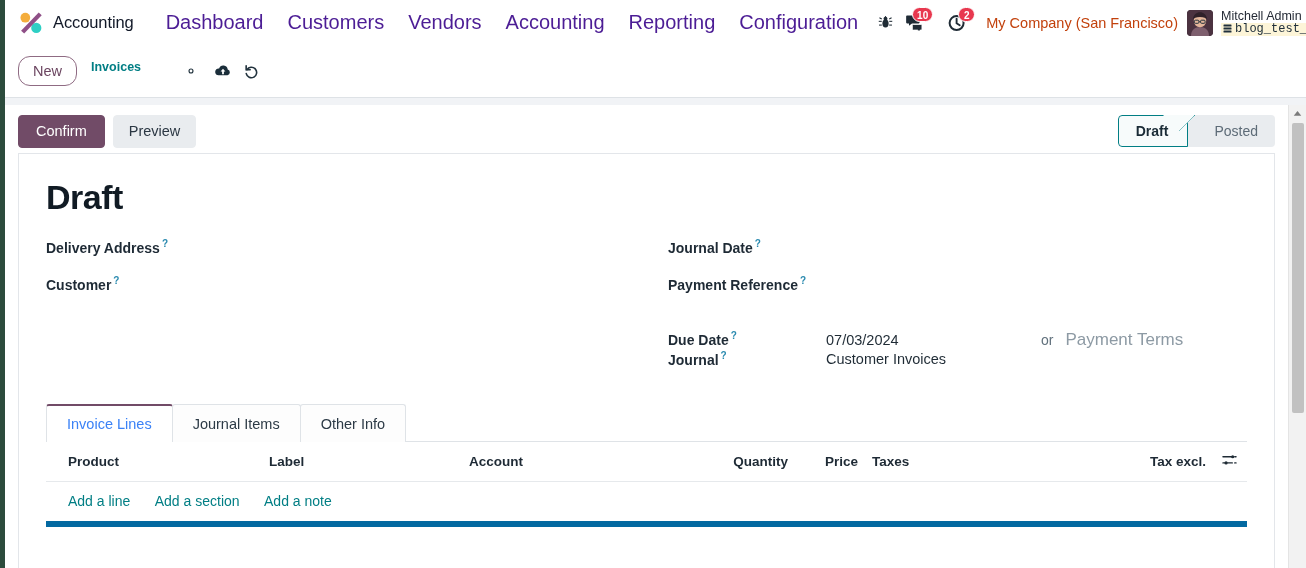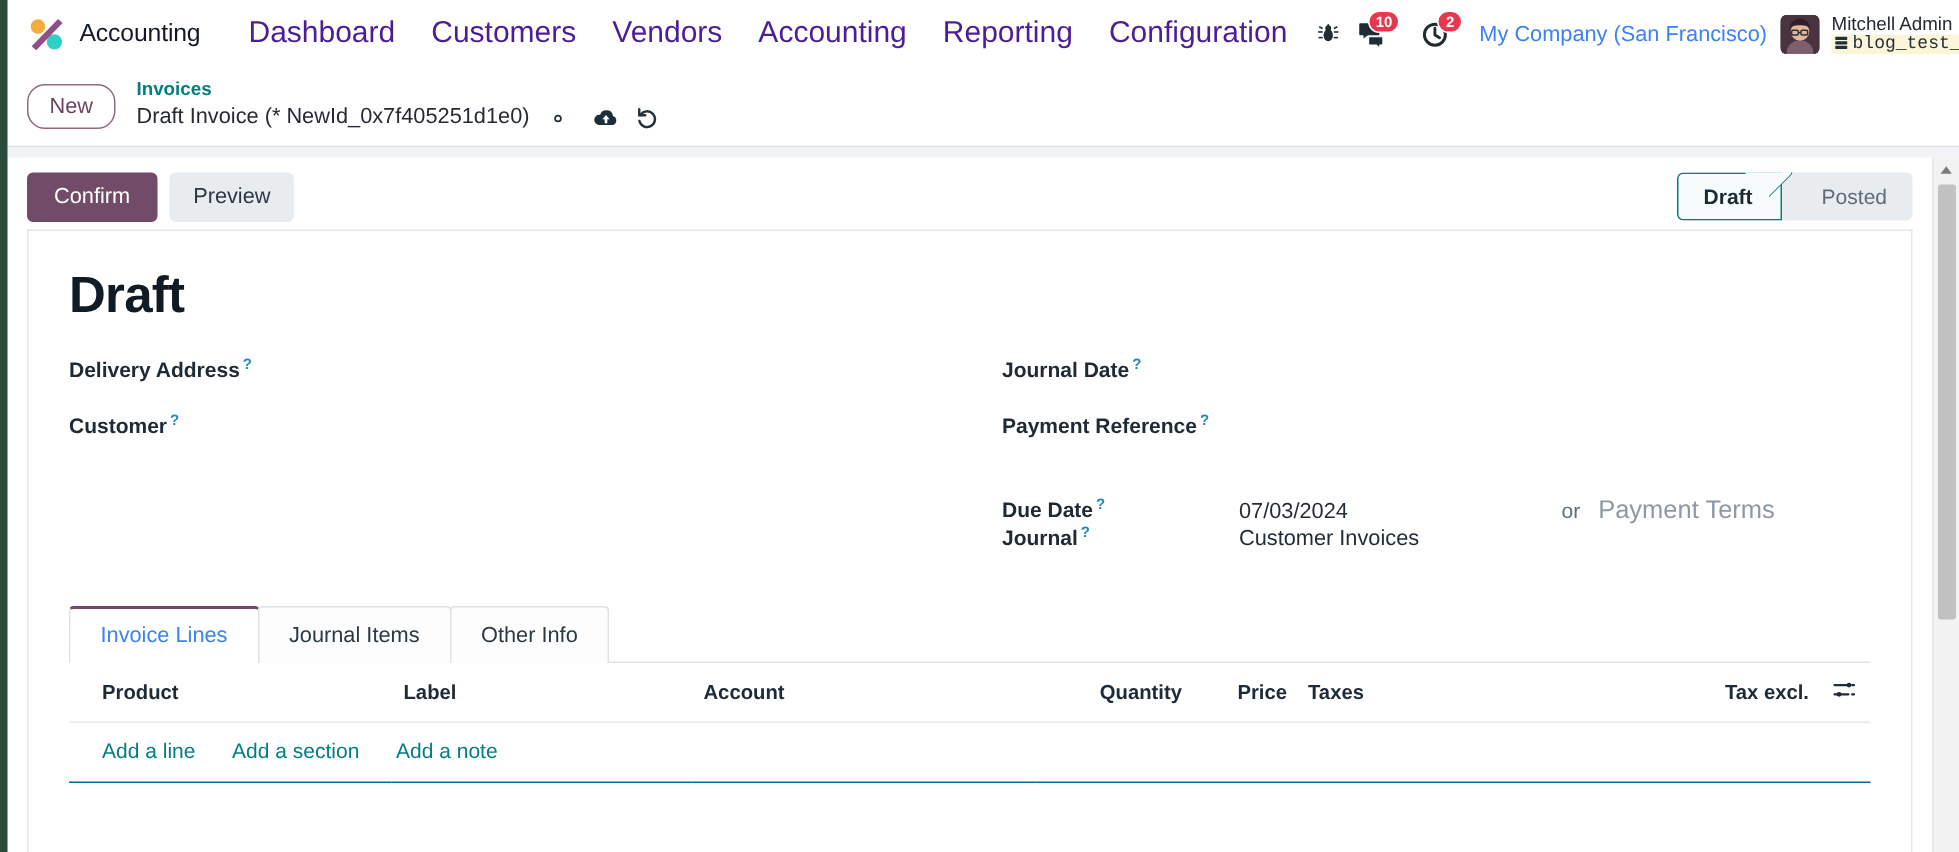--- a/index.html
+++ b/index.html
@@ -56,21 +56,21 @@
   }
   .badge {
     position: absolute; top: -1px; right: -3px;
     min-width: 17px; height: 15px; padding: 0 4px;
     background: #e8384f; color: #fff;
     font-size: 10px; font-weight: 700; line-height: 15px;
     border-radius: 8px; text-align: center;
     border: 1.5px solid #fff;
   }
   .company-name {
-    font-size: 14.5px; color: #3b82f6; margin: 0 9px 0 14px;
+    font-size: 14.5px; color: #c2410c; margin: 0 9px 0 14px;
     cursor: pointer; white-space: nowrap;
   }
   .user-block {
     display: flex; align-items: center; gap: 8px;
     cursor: pointer; padding-right: 4px;
   }
   .avatar {
     width: 26px; height: 26px; border-radius: 4px;
     overflow: hidden; display: block; flex: none;
     background: #3a2b36;
@@ -94,21 +94,21 @@
     padding-left: 13px;
     z-index: 28;
   }
   .new-btn {
     border: 1px solid #8f6b83; background: #fff;
     color: #6b4560; font-size: 14.5px;
     padding: 6px 14px; border-radius: 12px;
     cursor: pointer; margin-right: 14px;
     line-height: 1.15;
   }
-  .crumb-stack { display: flex; flex-direction: column; line-height: 1.22; }
+  .crumb-stack { display: flex; line-height: 1.22; gap: 31px; }
   .crumb-parent {
     font-size: 12.5px; color: #017e84; font-weight: 700;
     cursor: pointer; width: fit-content;
   }
   .crumb-current-row { display: flex; align-items: center; gap: 0; }
   .crumb-current {
     font-size: 14.5px; color: #252b36; white-space: nowrap;
   }
   .crumb-act {
     width: 26px; height: 22px; display: flex;
@@ -248,21 +248,21 @@
   }
   table.lines { width: 100%; border-collapse: collapse; }
   table.lines th {
     font-size: 13.5px; font-weight: 700; color: #1e2a35;
     padding: 11px 8px; text-align: left;
     border-bottom: 1px solid #e6e9ec;
     white-space: nowrap;
   }
   table.lines th.num { text-align: right; }
   table.lines th.opts { width: 26px; text-align: right; padding-right: 10px; }
-  .addrow td { padding: 10px 8px 11px 22px; border-bottom: 1px solid #0369a1; }
+  .addrow td { padding: 10px 8px 11px 22px; border-bottom: 6px solid #0369a1; }
   .addlink {
     color: #017e84; font-size: 14px; cursor: pointer;
     margin-right: 20px; display: inline-block;
   }
   .filler { height: 26px; }
 
   
   .scrollbar {
     position: absolute; right: 0; top: 105px;
     width: 18px; height: 463px;
@@ -369,21 +369,20 @@
 
   </div>
 </div>
 
 <div class="crumb-row">
   <button class="new-btn">New</button>
 
   <div class="crumb-stack">
     <div class="crumb-parent">Invoices</div>
     <div class="crumb-current-row">
-      <div class="crumb-current">Draft Invoice (* NewId_0x7f405251d1e0)</div>
 
       <div class="crumb-act cog">
         <svg width="14" height="14" viewBox="0 0 16 16" fill="#21323d">
           <path d="M8 5.1A2.9 2.9 0 1 0 8 10.9 2.9 2.9 0 0 0 8 5.1zm0 4.5a1.6 1.6 0 1 1 0-3.2 1.6 1.6 0 0 1 0 3.2z"></path>
           <path d="M14.3 9.2l-1.1-.6c.1-.4.1-.8 0-1.2l1.1-.6c.3-.2.4-.5.3-.8l-.7-1.3c-.2-.3-.5-.4-.8-.2l-1.1.6c-.3-.3-.6-.5-1-.6V3.2c0-.3-.3-.6-.6-.6H8.8c-.3 0-.6.3-.6.6v1.3c-.4.1-.7.3-1 .6l-1.1-.6c-.3-.2-.6-.1-.8.2L4.6 6c-.2.3-.1.6.2.8l1.1.6c-.1.4-.1.8 0 1.2l-1.1.6c-.3.2-.4.5-.2.8l.7 1.3c.2.3.5.4.8.2l1.1-.6c.3.3.6.5 1 .6v1.3c0 .3.3.6.6.6h1.6c.3 0 .6-.3.6-.6v-1.3c.4-.1.7-.3 1-.6l1.1.6c.3.2.6.1.8-.2l.7-1.3c.2-.3.1-.6-.2-.8z" opacity=".0"></path>
           <path d="M8 .9 6.9 2.6a5.6 5.6 0 0 0-1.4.6L3.6 2.7 2.5 3.8l.5 1.9c-.3.4-.5.9-.6 1.4L.9 8l1.5 1c.1.5.3.9.6 1.4l-.5 1.9 1.1 1.1 1.9-.5c.4.3.9.5 1.4.6l1 1.5 1-1.5c.5-.1 1-.3 1.4-.6l1.9.5 1.1-1.1-.5-1.9c.3-.4.5-.9.6-1.4l1.5-1-1.5-1c-.1-.5-.3-1-.6-1.4l.5-1.9-1.1-1.1-1.9.5c-.4-.3-.9-.5-1.4-.6z" fill="none"></path>
         </svg>
       </div>
 
       <div class="crumb-act cloud">

